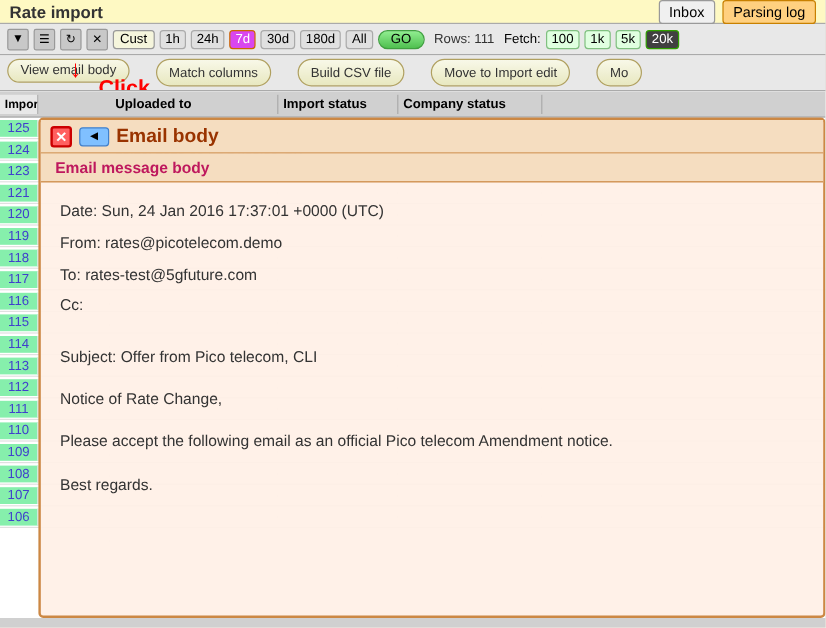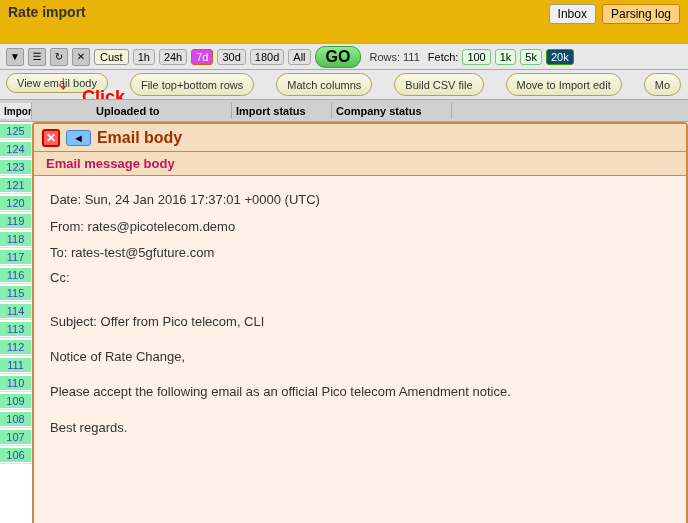--- a/index.html
+++ b/index.html
@@ -1,26 +1,26 @@
 <!DOCTYPE html>
 <html><head>
   <meta charset="utf-8">
   <style>
     * { box-sizing: border-box; margin: 0; padding: 0; }
     body { font-family: Arial, Tahoma, sans-serif; font-size: 12px; background: #d0d0d0; width: 688px; height: 523px; overflow: hidden; }
 
     
     #titlebar {
-      background: #eab308;
+      background: #fef9c3;
       border-bottom: 1px solid #aaa;
       display: flex;
-      align-items: flex-start;
+      align-items: center;
       justify-content: space-between;
       padding: 4px 8px;
-      height: 44px;
+      height: 20px;
     }
     .title-btn {
       background: #f0f0f0;
       border: 1px solid #999;
       border-radius: 3px;
       padding: 2px 8px;
       cursor: pointer;
       font-size: 12px;
     }
     .title-btn.active { background: #ffd080; border-color: #c88000; }
@@ -48,36 +48,36 @@
       border: 1px solid #999;
       border-radius: 3px;
       padding: 1px 5px;
       font-size: 11px;
     }
     .tb-go {
       background: linear-gradient(to bottom, #90ee90, #50c050);
       border: 1px solid #40a040;
       border-radius: 10px;
       padding: 1px 10px;
-      font-size: 16px;
-      font-weight: bold;
+      font-size: 11px;
+      font-weight: normal;
       cursor: pointer;
     }
     .tb-day {
       background: #e0e0e0;
       border: 1px solid #aaa;
       border-radius: 3px;
       padding: 1px 4px;
       font-size: 11px;
       cursor: pointer;
     }
     .tb-day.selected { background: #d946ef; color: white; border-color: #cc6600; }
     .tb-rows { font-size: 11px; color: #333; margin-left: 4px; }
     .tb-fetch { background: #e0ffe0; border: 1px solid #80c080; border-radius: 3px; padding: 1px 4px; font-size: 11px; cursor: pointer; }
-    .tb-fetch.sel { background: #0c4a6e; color: white; border-color: #30a000; }
+    .tb-fetch.sel { background: #404040; color: white; border-color: #30a000; }
 
     
     #toolbar2 {
       background: #e8e8e8;
       border-bottom: 1px solid #aaa;
       display: flex;
       padding: 3px 6px;
       gap: 22px;
       height: 30px;
       overflow: hidden;
@@ -250,21 +250,20 @@
   <span class="tb-fetch">5k</span>
   <span class="tb-fetch sel">20k</span>
 </div>
 
 <div id="toolbar2" style="position:relative;">
   <div id="click-area" style="position:relative;display:inline-block;">
     <button class="action-btn">View email body</button>
     <span class="arrow-down">↓</span>
     <span class="click-label">Click</span>
   </div>
-  <button class="action-btn">File top+bottom rows</button>
   <button class="action-btn">Match columns</button>
   <button class="action-btn">Build CSV file</button>
   <button class="action-btn">Move to Import edit</button>
   <button class="action-btn">Mo</button>
 </div>
 
 <div id="table-area">
 
   <div id="tbl-header">
     <div class="col-h row-num-col">

